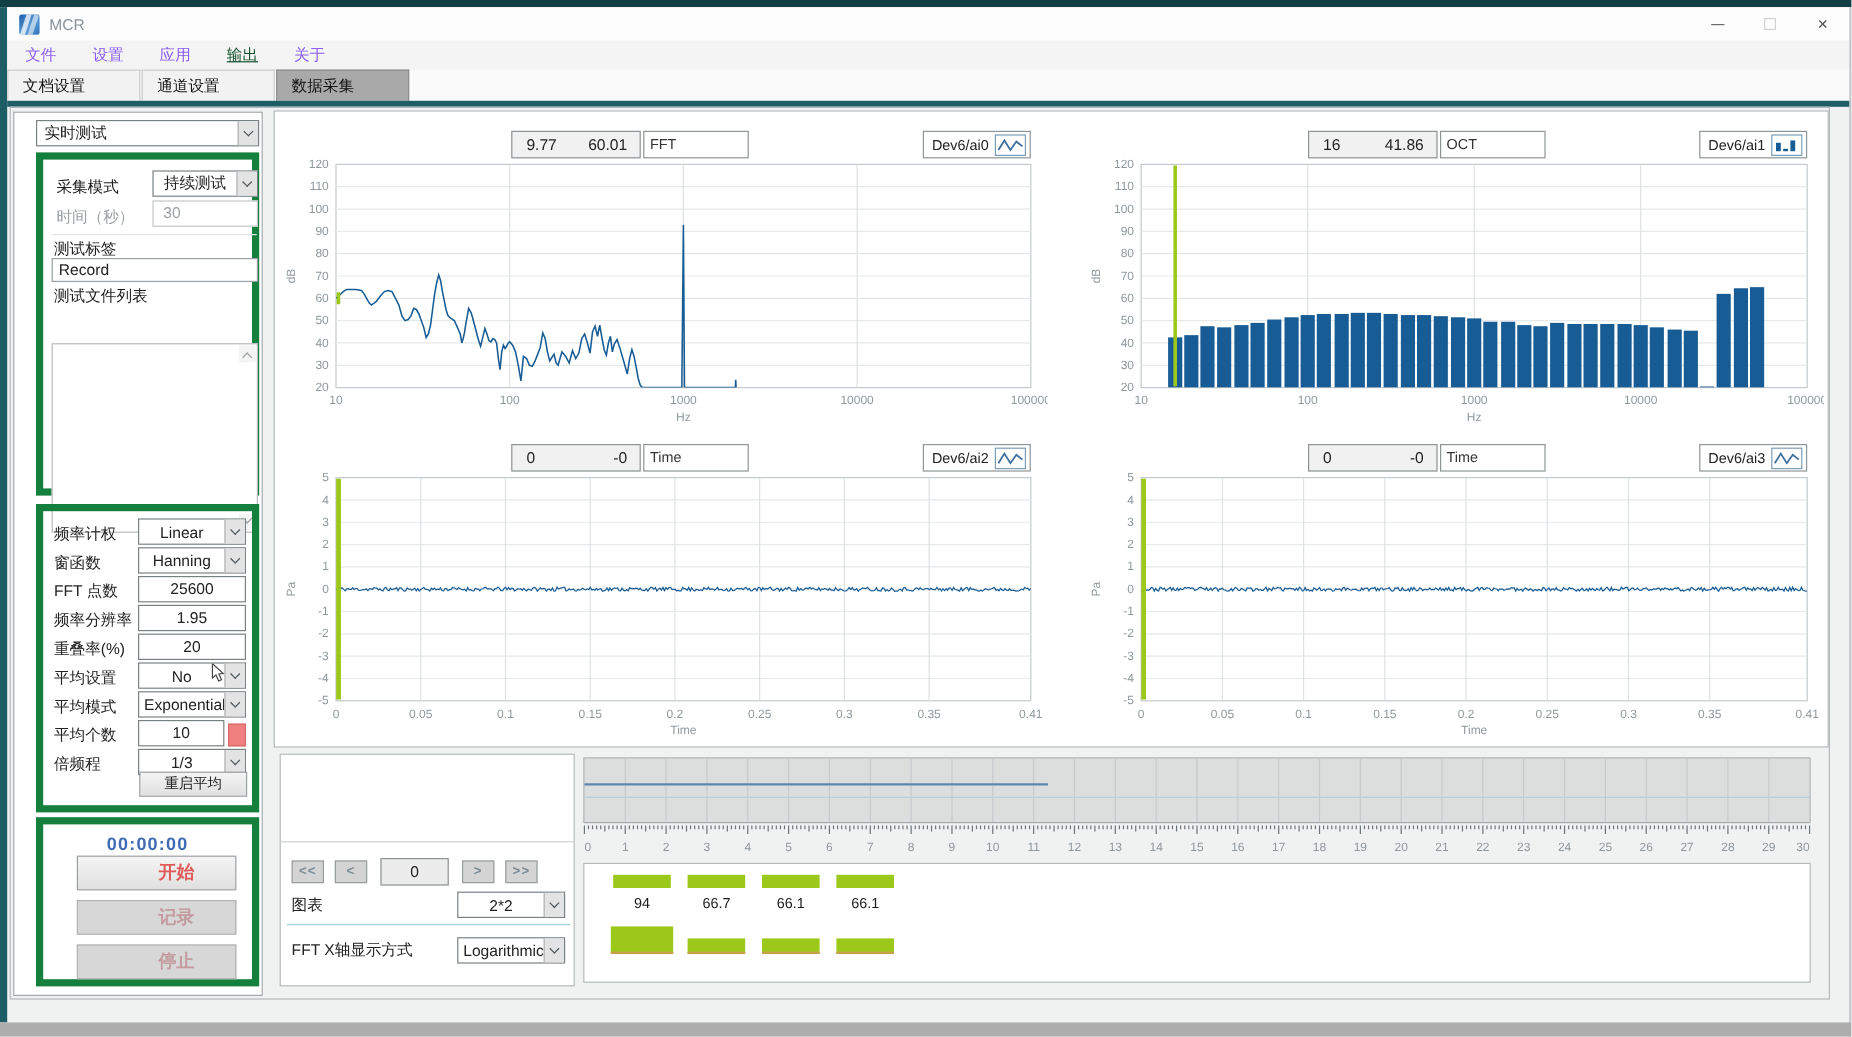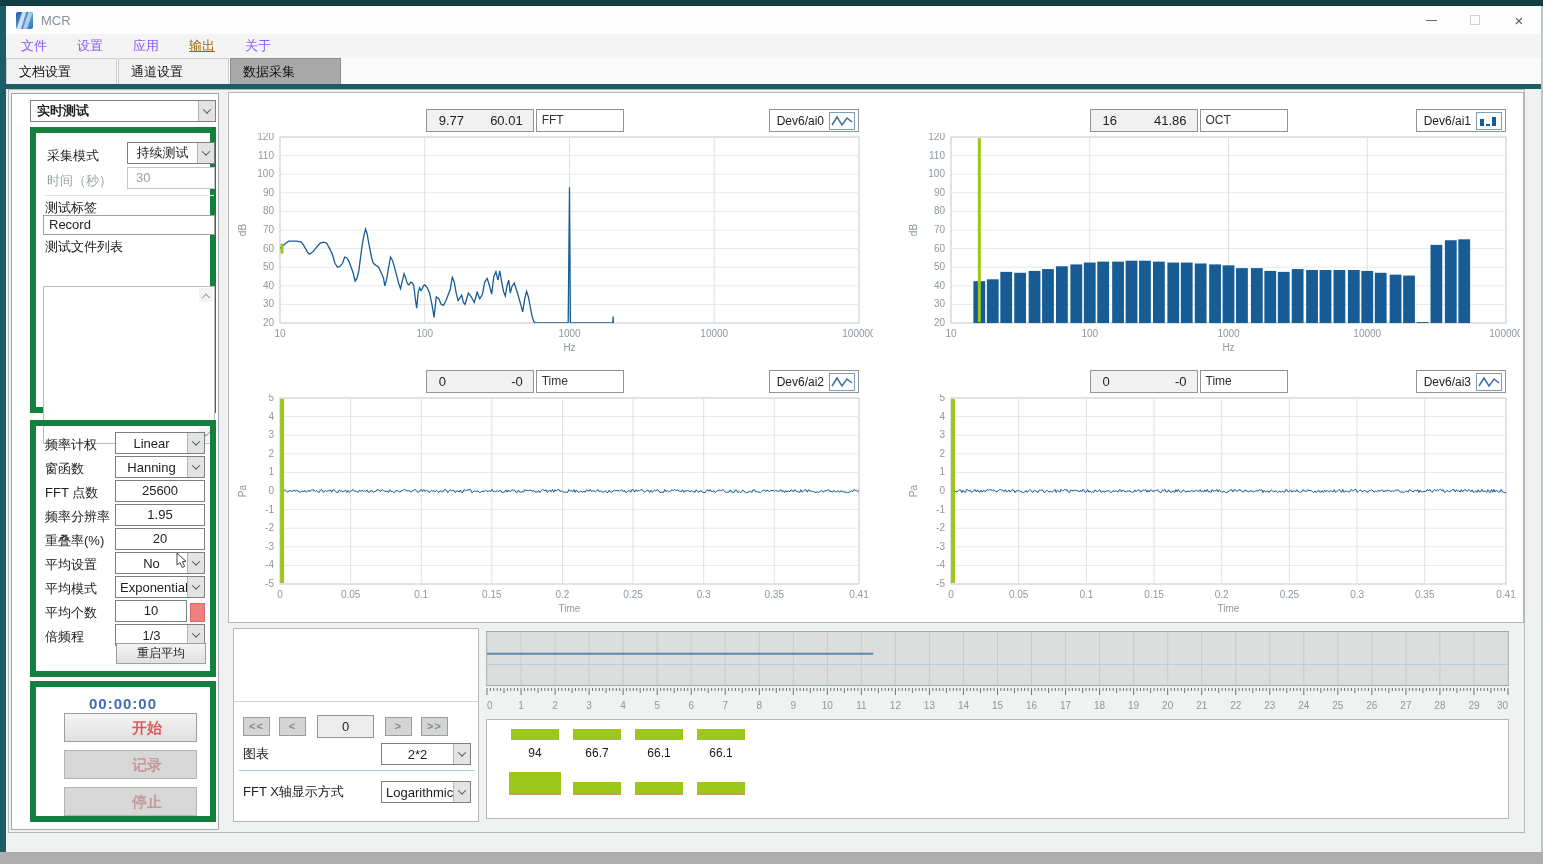--- a/index.html
+++ b/index.html
@@ -17,21 +17,21 @@
   #appicon::after{ content:""; position:absolute; left:3px; top:-2px; width:4px; height:24px; background:rgba(255,255,255,.75); transform:rotate(18deg); box-shadow:6px 0 0 rgba(255,255,255,.55); }
   #apptitle { margin-left:8px; color:#8a9196; font-size:13px; }
   .winbtns { margin-left:auto; display:flex; }
   .winbtn { width:44px; height:26px; display:flex; align-items:center; justify-content:center; }
   .glyph-min { width:11px; height:1px; background:#6a6a6a; }
   .glyph-max { width:10px; height:10px; border:1px solid #d2d2d2; }
   .glyph-close { font-size:15px; color:#555; }
 
   #menubar { left:6px; top:34px; width:1535px; height:24px; background:#f4f4f4; display:flex; align-items:center; }
   .menu-item { padding:0 15px; font-size:13px; color:#8b5cf6; }
-  .menu-item.disabled { color:#a16207;text-decoration:underline; }
+  .menu-item.disabled { color:#14532d;text-decoration:underline; }
 
   #tabbar { left:6px; top:58px; width:1535px; height:26px; background:#fafafa; display:flex; align-items:center; }
   .tab { width:111px; height:26px; line-height:26px; padding-left:12px; font-size:13px; background:#f2f2f2; border:1px solid #cdcdcd; border-bottom:none; margin-right:1px; color:#111; }
   .tab.active { background:#a9a9a9; border-color:#8f8f8f; }
   #tabline { left:6px; top:84px; width:1535px; height:5px; background:#1d5e66; }
 
   #frame { left:8px; top:89px; width:1517px; height:744px; border:1px solid #b4b8ba; background:#f0f1f1; }
 
   
   #sidebar { left:11px; top:93px; width:208px; height:737px; background:#fff; border:1px solid #a5a9ab; }
@@ -125,21 +125,21 @@
 
 <div class="abs" id="tabbar">
   <div class="tab">文档设置</div>
   <div class="tab">通道设置</div>
   <div class="tab active">数据采集</div>
 </div>
 <div class="abs" id="tabline"></div>
 <div class="abs" id="frame"></div>
 
 <div class="abs" id="sidebar">
-  <div class="combo abs" style="left:18px;top:6px;width:186px;font-weight:bold;">
+  <div class="combo abs" style="left:18px;top:6px;width:186px;">
     <span class="cval left">实时测试</span>
     <span class="cbtn">
         <i class="chev"></i>
       </span>
   </div>
 
   <div class="groupbox" style="left:18px;top:33px;width:186px;height:286px;">
     <div class="abs slabel" style="left:11px;top:14px;">采集模式</div>
     <div class="combo abs" style="left:91px;top:9px;width:88px;">
       <span class="cval">持续测试</span>

